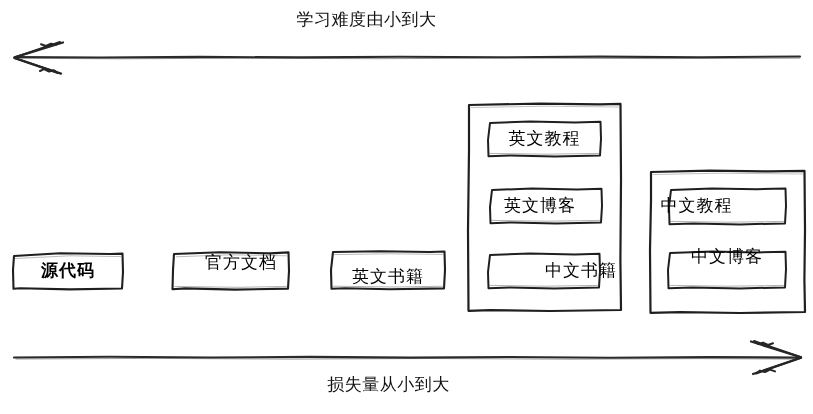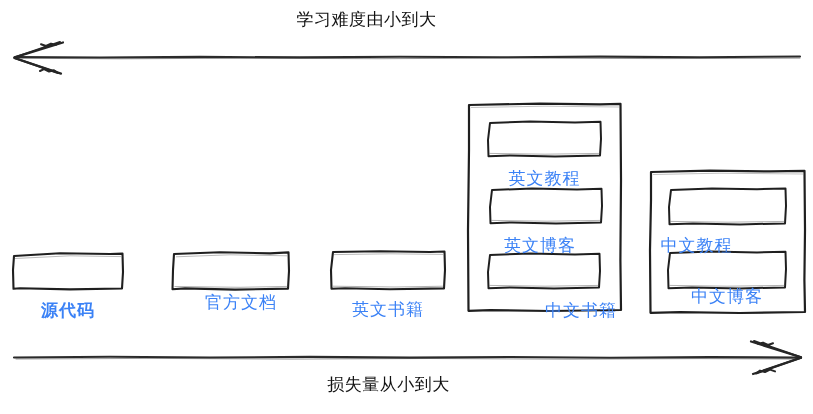--- a/index.html
+++ b/index.html
@@ -42,25 +42,24 @@
     left: 0;
     top: 374px;
     width: 813px;
     text-align: center;
     transform: translateX(-18px);
   }
   .node-label {
     position: absolute;
     font-size: 17px;
     letter-spacing: 1px;
-    color: #3b82f6;
+    color: #000000;
     white-space: nowrap;
     line-height: 1;
     text-align: center;
-    margin-top: 40px;
   }
 </style>
 </head>
 <body>
 
 <svg id="canvas" viewBox="0 0 813 414" xmlns="http://www.w3.org/2000/svg">
 
   <g>
     <path d="M 800 56.5 L 700 57.2 L 600 56.6 L 500 57.3 L 400 56.8 L 300 57.4 L 200 56.9 L 100 57.5 L 16 57.0" fill="none" stroke="#2b2b2b" stroke-width="2.1" stroke-linecap="round" stroke-linejoin="round"></path>
     <path d="M 800 58.1 L 660 58.6 L 520 58.0 L 380 58.7 L 240 58.2 L 120 58.8 L 18 58.3" fill="none" stroke="#3a3a3a" stroke-width="1" stroke-linecap="round" opacity="0.55"></path>
@@ -130,21 +129,21 @@
 </svg>
 
 <div class="axis-label" id="top-axis-label">学习难度由小到大</div>
 
 <div class="axis-label" id="bottom-axis-label">损失量从小到大</div>
 
 <div class="node-label" style="left:13px; top:262px; width:110px;font-weight:bold;">源代码</div>
 
 <div class="node-label" style="left:173px; top:254px; width:136px;">官方文档</div>
 
-<div class="node-label" style="left:331px; top:261px; width:114px;">英文书籍</div>
+<div class="node-label" style="left:331px; top:268px; width:114px;">英文书籍</div>
 
 <div class="node-label" style="left:488px; top:130px; width:113px;">英文教程</div>
 
 <div class="node-label" style="left:490px; top:197px; width:100px;">英文博客</div>
 
 <div class="node-label" style="left:488px; top:262px; width:112px;padding-left:37px;">中文书籍</div>
 
 <div class="node-label" style="left:638px; top:197px; width:117px;">中文教程</div>
 
 <div class="node-label" style="left:668px; top:248px; width:118px;">中文博客</div>

